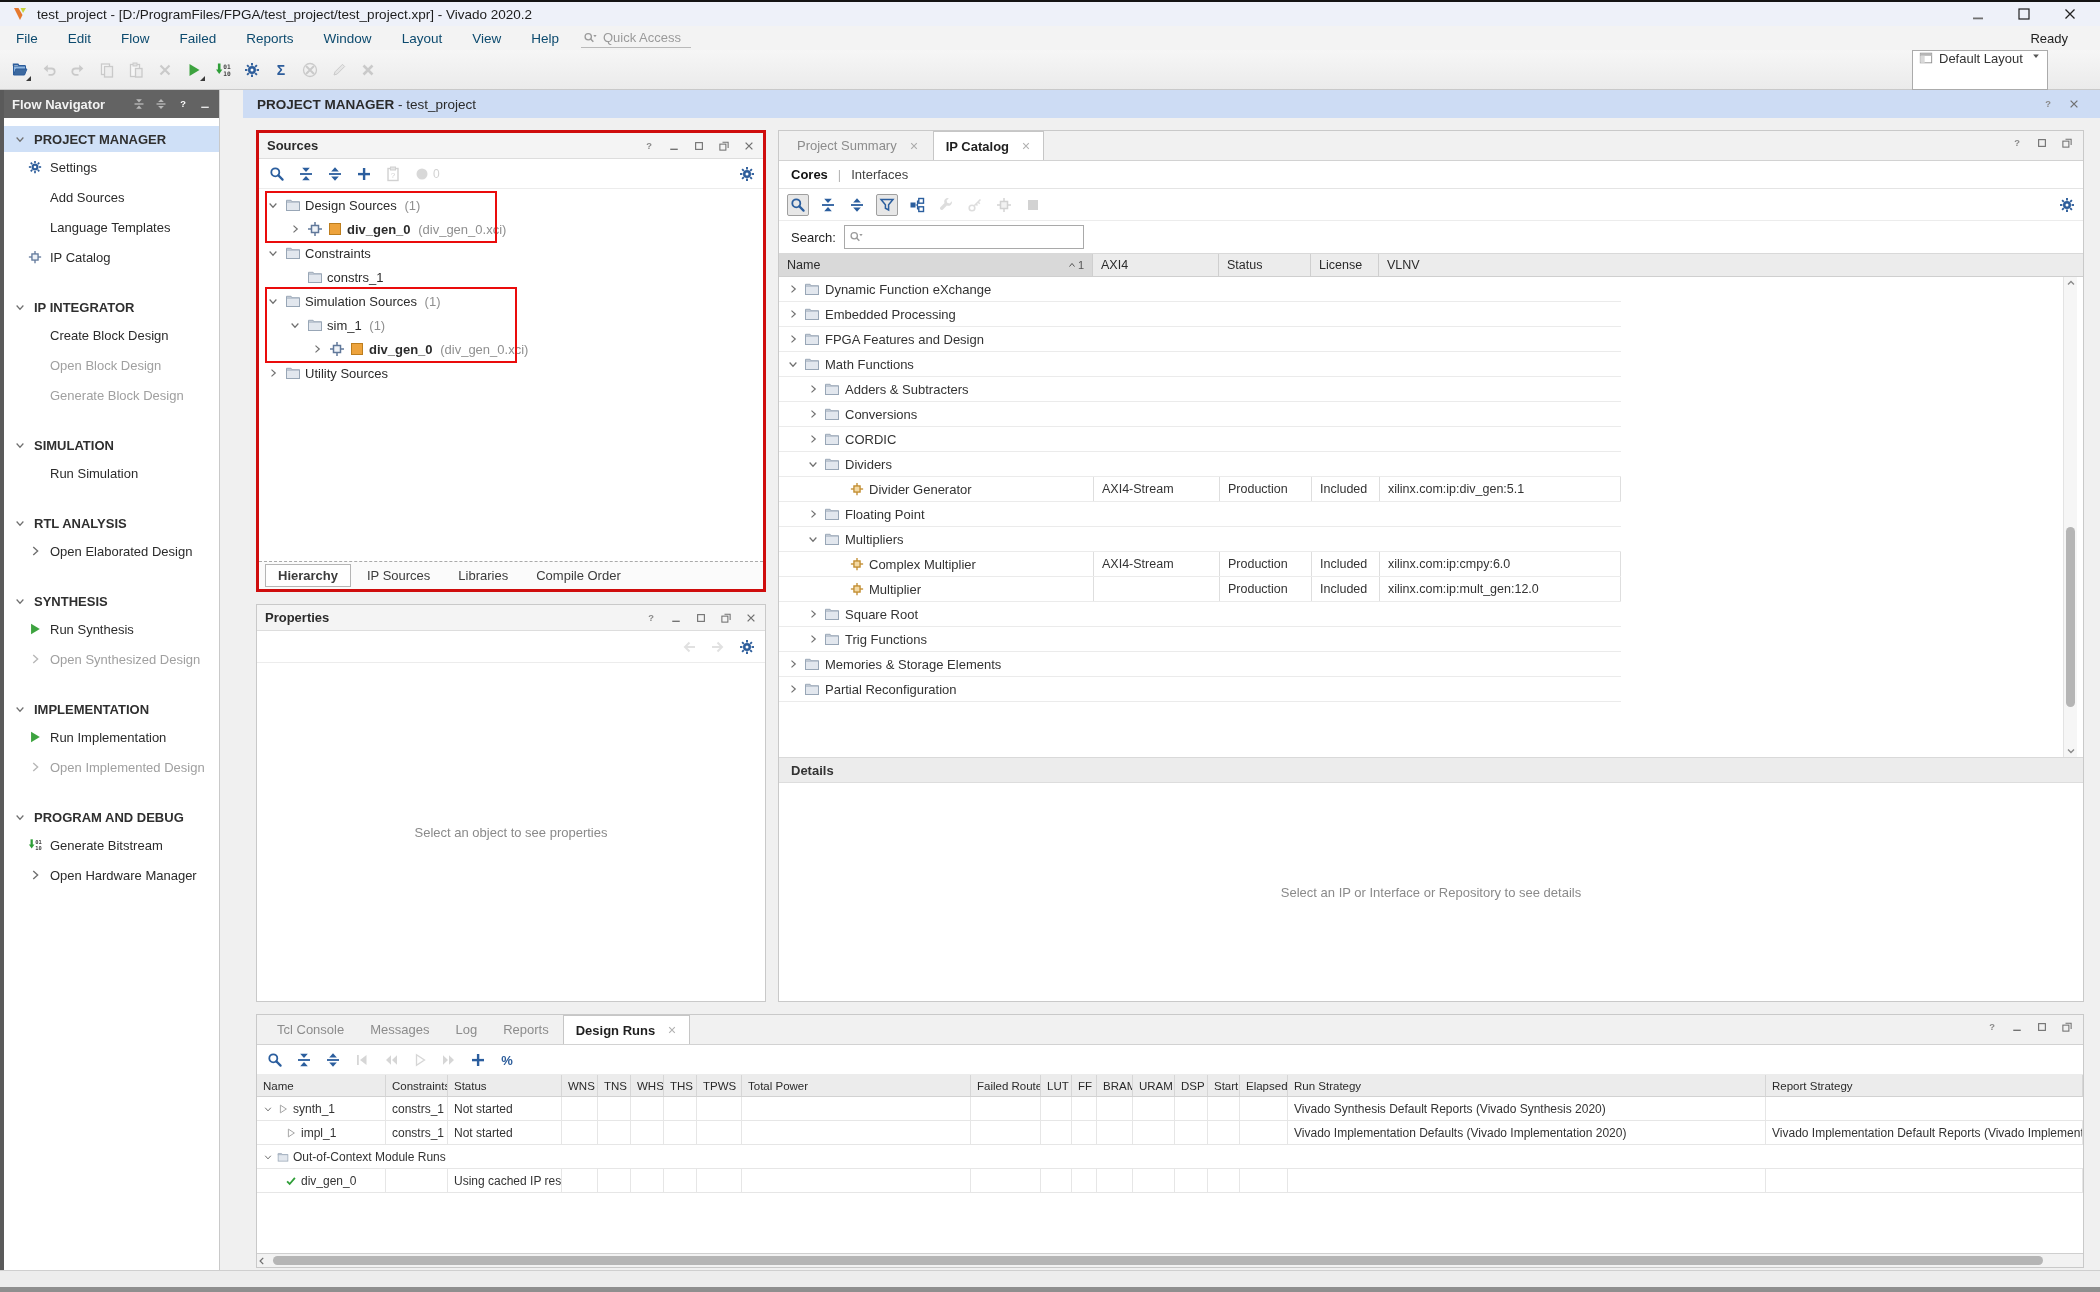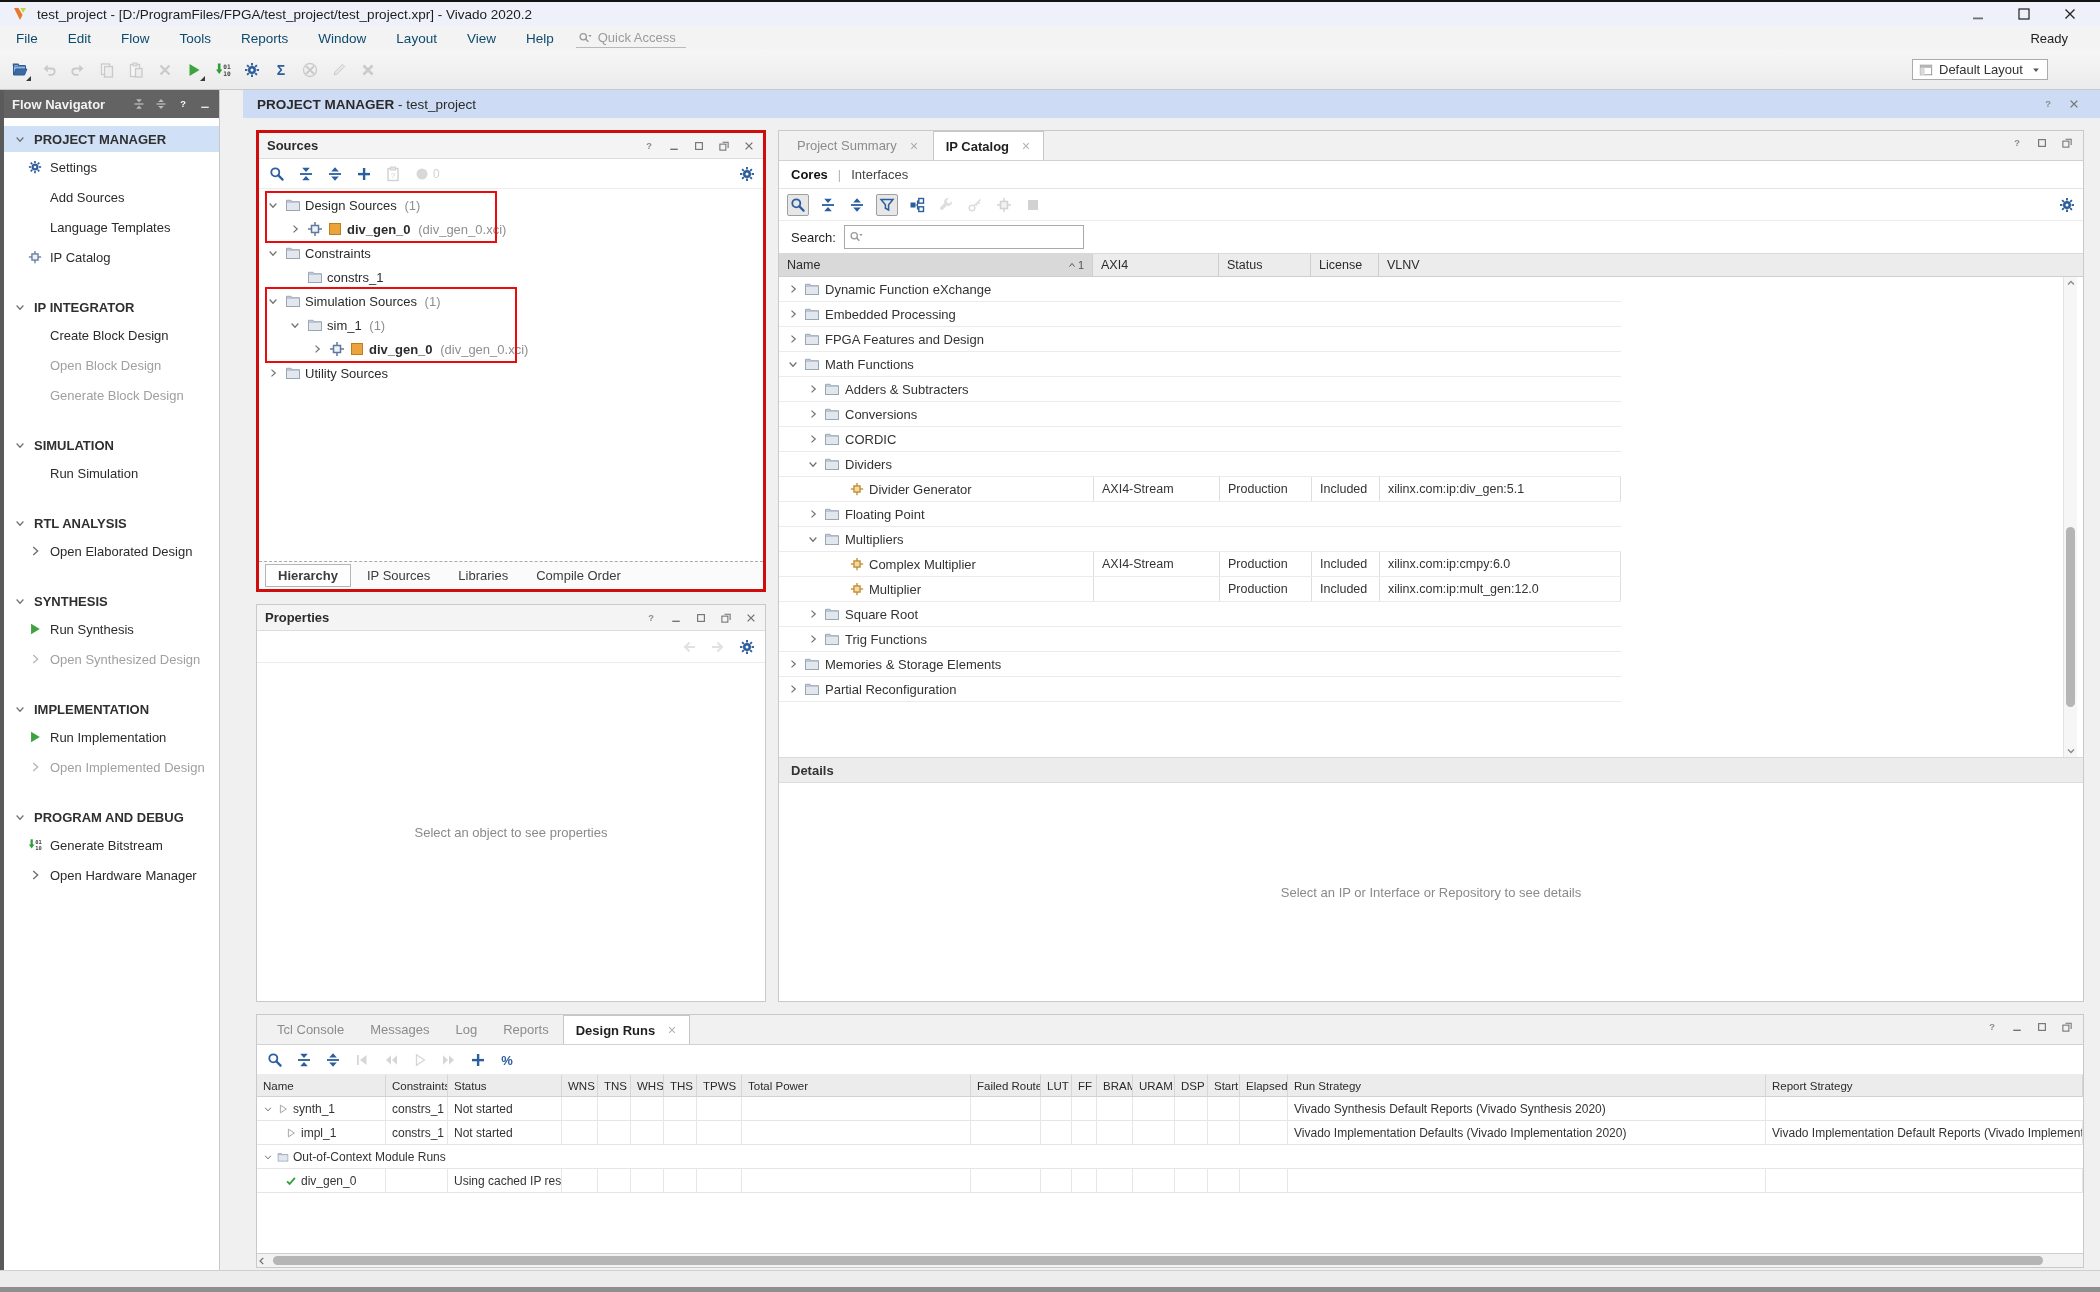--- a/index.html
+++ b/index.html
@@ -19,21 +19,21 @@
 .quick-access{margin-left:22px;display:flex;align-items:center;gap:6px;width:110px;border-bottom:1px solid #b9b9b9;height:20px;padding:0 2px}
 .qa-text{color:#9a9a9a;font-size:13px;white-space:nowrap}
 .ready{margin-left:auto;margin-right:32px;font-size:13px;color:#222}
 
 .toolbar{position:absolute;left:0;top:50px;right:0;height:40px;background:linear-gradient(#f6f6f6,#ebebeb);border-bottom:1px solid #c9c9c9;display:flex;align-items:center;padding:0 10px}
 .tb-items{display:flex;align-items:center;gap:9px}
 .tbi{display:inline-flex;align-items:center;padding:2px;position:relative;cursor:default}
 .tbi.dis{filter:grayscale(1);opacity:.45}
 .tbi .caret{position:absolute;right:-1px;bottom:-1px;width:0;height:0;border-left:5px solid transparent;border-bottom:5px solid #3a3a3a}
 .boxed{border:1px solid #9f9f9f;background:#e7e7e7;border-radius:2px}
-.layout-select{margin-left:auto;margin-right:42px;width:136px;height:21px;background:#fff;border:1px solid #ababab;display:flex;align-items:center;gap:6px;padding:0 6px;font-size:13px}
+.layout-select{margin-left:auto;margin-right:42px;width:136px;height:40px;background:#fff;border:1px solid #ababab;display:flex;align-items:flex-start;gap:6px;padding:0 6px;font-size:13px}
 .layout-select .last{margin-left:auto}
 
 .leftstrip{position:absolute;left:0;top:90px;width:4px;bottom:0;background:#5a5a5a}
 .flownav{position:absolute;left:4px;top:90px;width:216px;bottom:22px;background:#fff;border-right:1px solid #c9c9c9;display:flex;flex-direction:column}
 .fn-head{height:28px;background:#636363;color:#f2f2f2;display:flex;align-items:center;padding:0 8px;font-weight:bold;font-size:13px}
 .fn-head-ics{margin-left:auto;display:flex;gap:10px}
 .fn-head-ics .ic{filter:grayscale(1) brightness(2.1)}
 .fn-body{flex:1;overflow:hidden;padding-top:8px}
 .fn-sec{display:flex;align-items:center;gap:8px;height:26px;padding-left:10px;font-weight:bold;font-size:13px;color:#2f2f2f}
 .fn-sec.sel{background:#cfe0f7}
@@ -151,21 +151,21 @@
         </svg>
       </span>
   </div>
 </div>
 
 <div class="menubar">
   <div class="menu-items" id="menu-items">
       <span class="menu-item">File</span>
       <span class="menu-item">Edit</span>
       <span class="menu-item">Flow</span>
-      <span class="menu-item">Tools</span>
+      <span class="menu-item">Failed</span>
       <span class="menu-item">Reports</span>
       <span class="menu-item">Window</span>
       <span class="menu-item">Layout</span>
       <span class="menu-item">View</span>
       <span class="menu-item">Help</span>
     </div>
   <div class="quick-access">
     <span class="ic s14">
         <svg viewBox="0 0 16 16">
           <circle cx="6" cy="6.5" r="3.6" fill="none" stroke="#9a9a9a" stroke-width="1.5"></circle>

